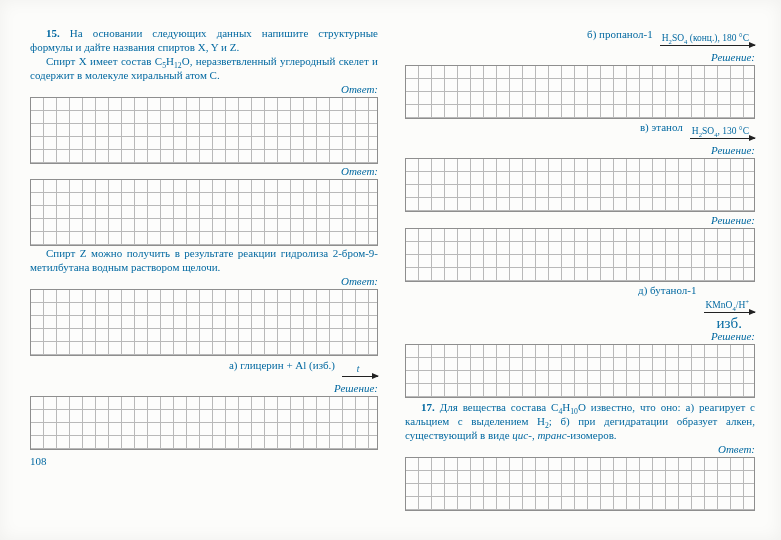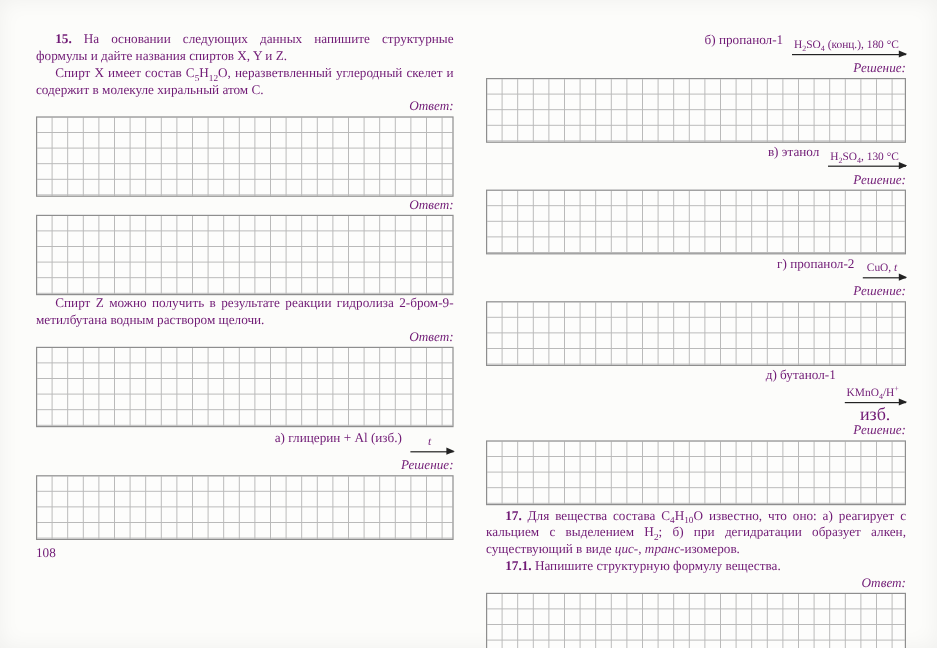--- a/index.html
+++ b/index.html
@@ -1,18 +1,18 @@
 <!DOCTYPE html>
 <html><head>
 <meta charset="utf-8">
 <style>
   html,body{margin:0;padding:0;background:#e9e9e7;}
   .stage{
     position:relative;width:781px;height:540px;background:#fcfcfa;
-    font-family:"Liberation Serif", serif;color:#701a75;overflow:hidden;
+    font-family:"Liberation Serif", serif;color:#0369a1;overflow:hidden;
     box-shadow:inset 0 0 18px rgba(0,0,0,0.05);
   }
   .col{position:absolute;top:26px;}
   .col-left{left:30px;width:348px;}
   .col-right{left:405px;width:350px;}
   p.para{margin:0;font-size:11px;line-height:14px;text-align:justify;text-indent:16px;}
   p.para b{font-weight:bold;}
   p.para i{font-style:italic;}
   sub{font-size:0.7em;line-height:0;}
   sup{font-size:0.7em;line-height:0;}
@@ -87,38 +87,33 @@
     <div class="item">
       <p class="scheme"><span>в) этанол</span><span class="rxn">
             <span class="above">H<sub>2</sub>SO<sub>4</sub>, 130 °C</span>
             <span class="shaft"></span>
           </span></p>
       <div class="lbl">Решение:</div>
       <div class="grid rows4"></div>
     </div>
 
     <div class="item">
-      <p class="scheme"><span>г) пропанол-2</span><span class="rxn">
-            <span class="above">CuO, <i>t</i></span>
-            <span class="shaft"></span>
-          </span></p>
       <div class="lbl">Решение:</div>
       <div class="grid rows4"></div>
     </div>
 
     <div class="item">
       <p class="scheme"><span>д) бутанол-1</span><span class="rxn has-below">
             <span class="above">KMnO<sub>4</sub>/H<sup>+</sup></span>
             <span class="shaft"></span>
             <span class="below">изб.</span>
           </span></p>
       <div class="lbl">Решение:</div>
       <div class="grid rows4"></div>
     </div>
 
     <p class="para gap5"><b>17.</b> Для вещества состава C<sub>4</sub>H<sub>10</sub>O известно, что оно: а) реагирует с кальцием с выделением H<sub>2</sub>; б) при дегидратации образует алкен, существующий в виде <i>цис-</i>, <i>транс</i>-изомеров.</p>
-    <p class="para"><b>17.1.</b> Напишите структурную формулу вещества.</p>
     <div class="lbl">Ответ:</div>
     <div class="grid rows4"></div>
 
   </div>
 
 </div>
 
 </body></html>

